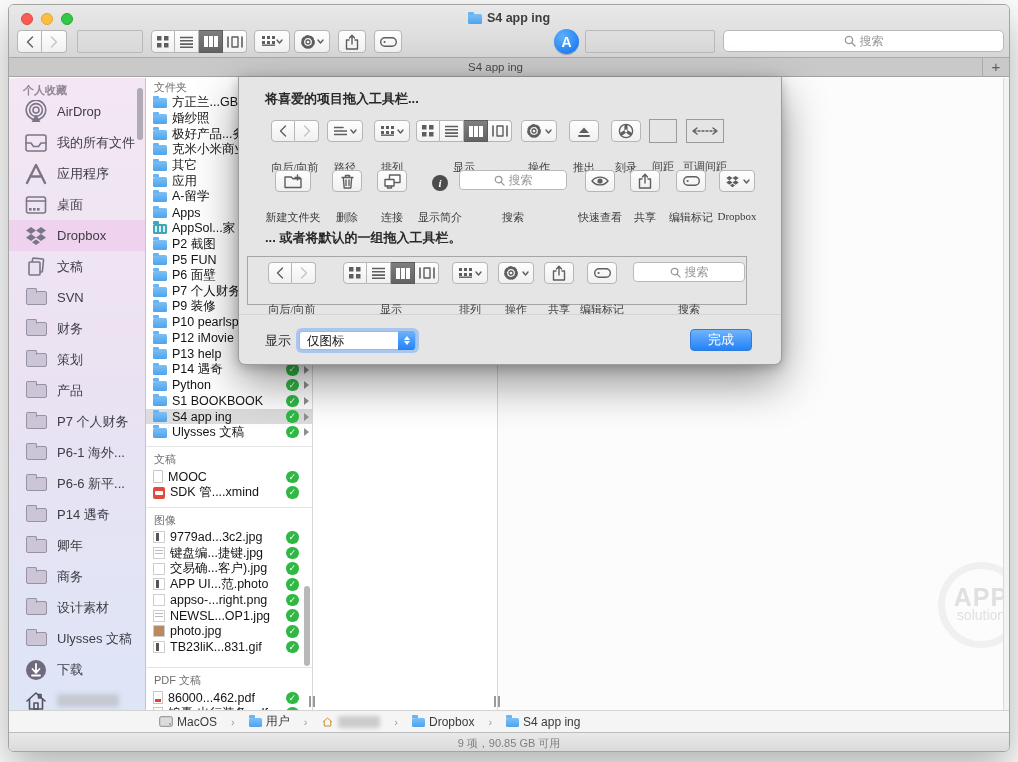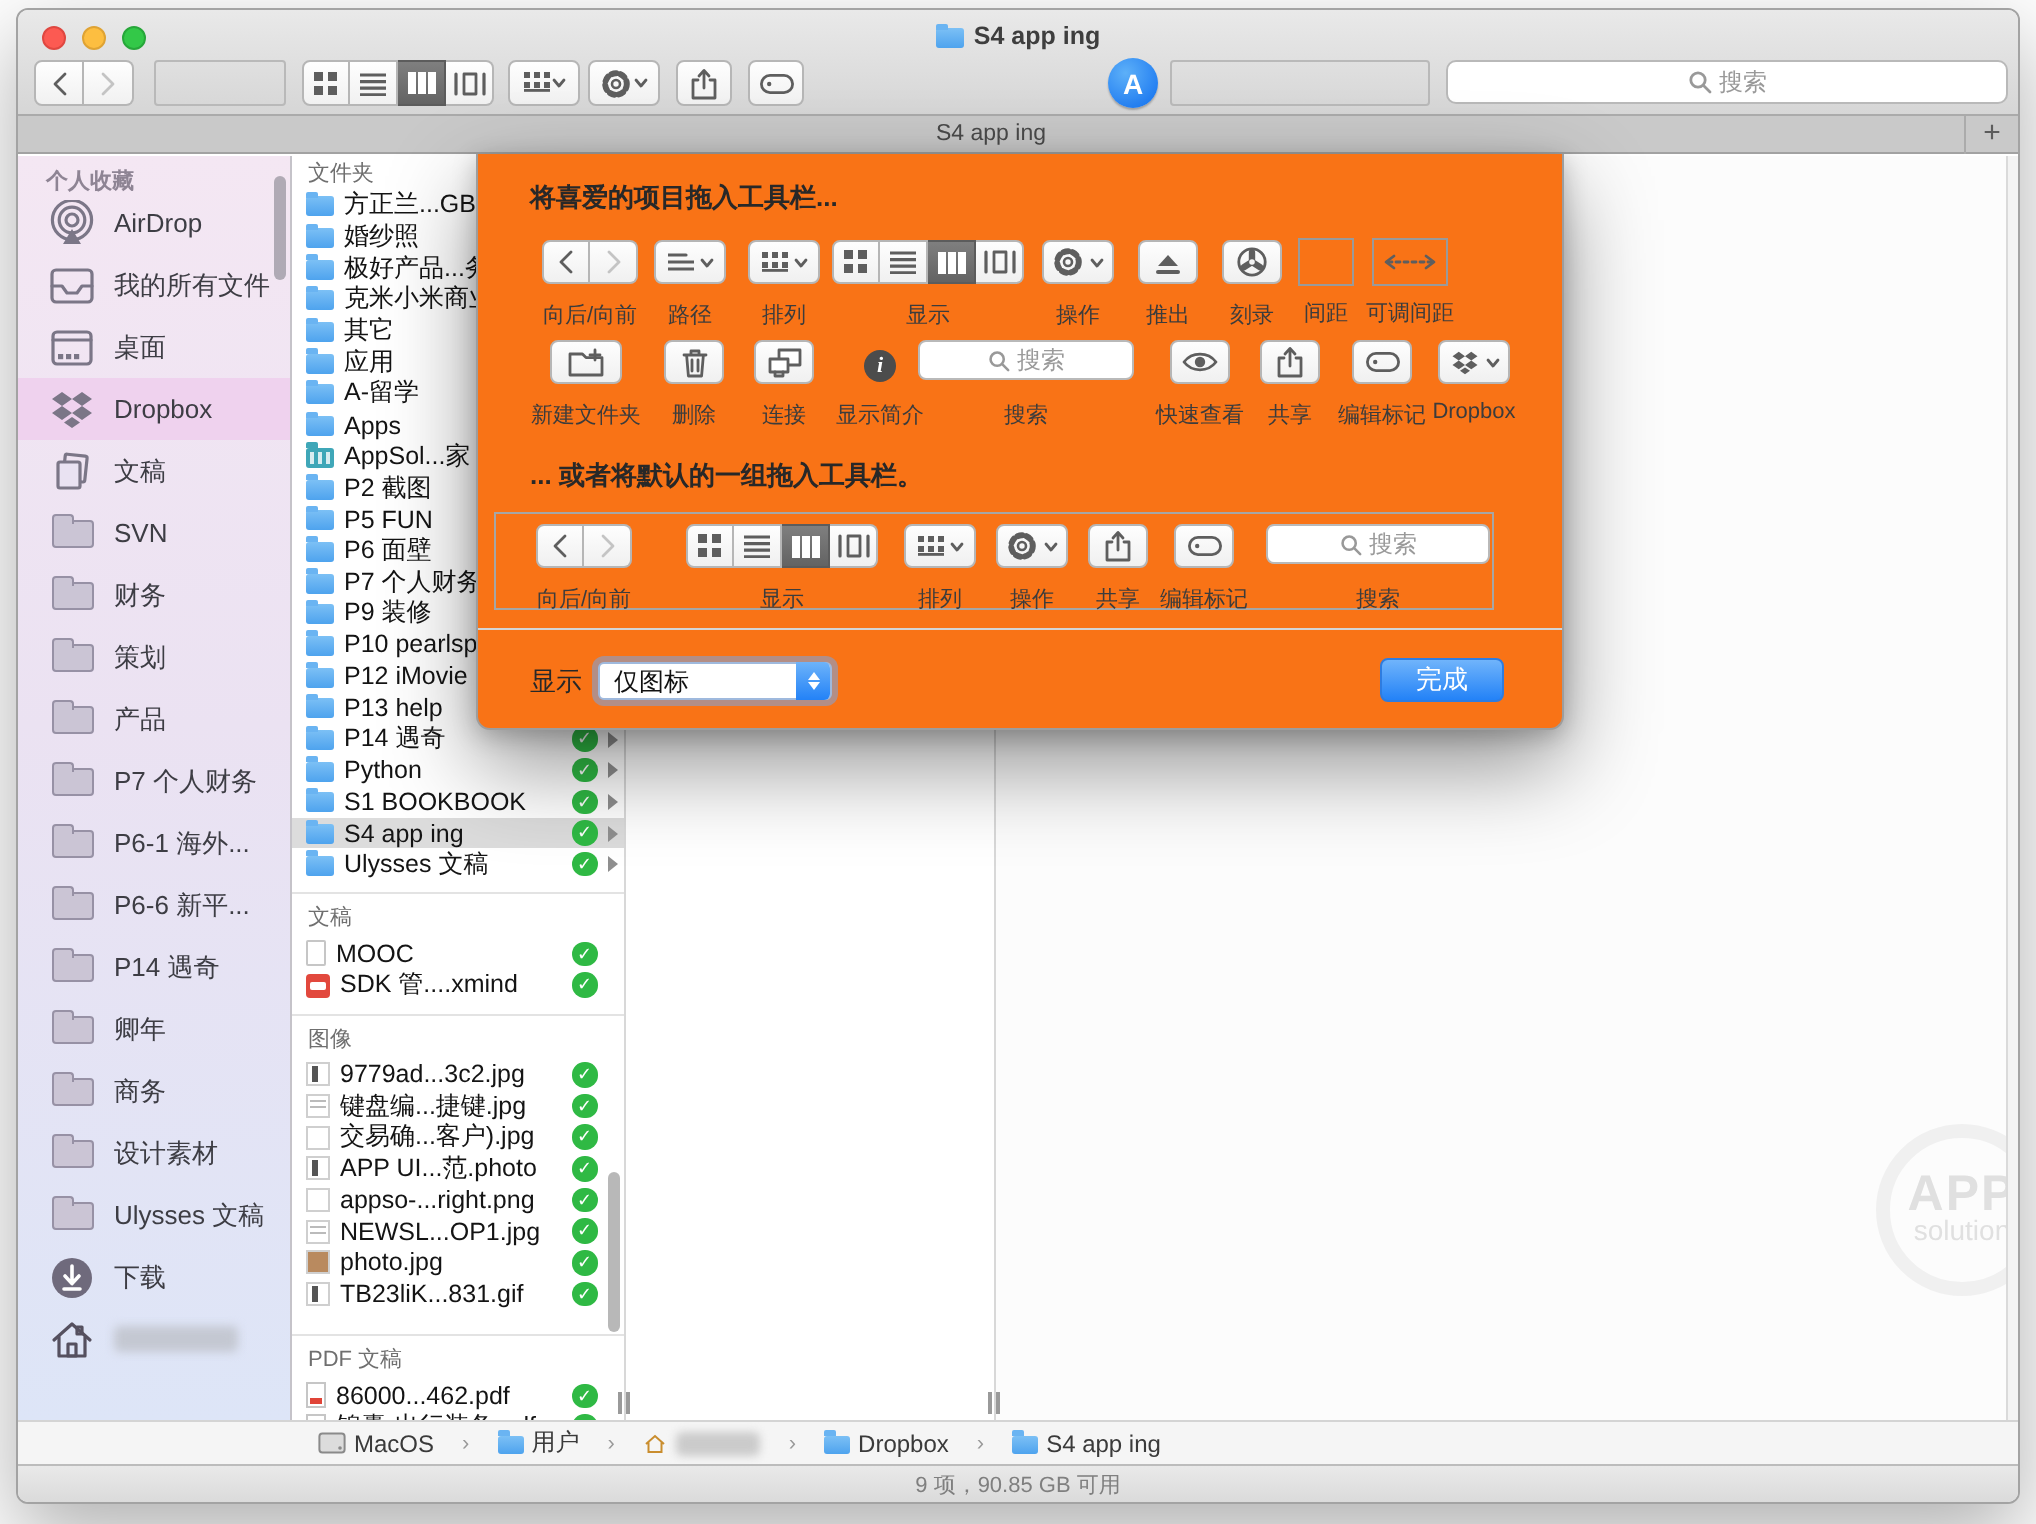--- a/index.html
+++ b/index.html
@@ -101,27 +101,27 @@
   .pathbar { position:absolute; left:0; top:705px; width:100%; height:22px; background:#f5f5f5; border-top:1px solid #d4d4d4;
              display:flex; align-items:center; padding-left:150px; gap:14px; font-size:12px; color:#3a3a3a; }
   .pchev { color:#999; font-size:11px; }
   .pseg { display:flex; align-items:center; gap:4px; }
   .pblur { width:42px; height:12px; border-radius:3px; background:#cbcbcb; filter:blur(2px); }
   .statusbar { position:absolute; left:0; top:727px; width:100%; height:21px;
                background:linear-gradient(#e9e9e9,#d9d9d9); border-top:1px solid #bcbcbc;
                text-align:center; font-size:11px; color:#7f7f7f; line-height:20px; }
 
   
-  .sheet { position:absolute; left:229px; top:72px; width:544px; height:288px; background:#f97316;
+  .sheet { position:absolute; left:229px; top:72px; width:544px; height:288px; background:#e5e5e5;
            border:1px solid #9d9d9d; border-top:none; border-radius:0 0 7px 7px;
            box-shadow:0 18px 45px rgba(0,0,0,.42), 0 3px 12px rgba(0,0,0,.22); }
   .sh-title { position:absolute; left:26px; top:13px; font-size:13px; font-weight:bold; color:#282828; }
   .shitem { position:absolute; text-align:center; }
   .shitem .brow { height:26px; display:flex; align-items:flex-start; justify-content:center; }
-  .shitem .slabel { margin-top:4px; font-size:11px; color:#3c3c3c; white-space:nowrap; }
+  .shitem .slabel { margin-top:14px; font-size:11px; color:#3c3c3c; white-space:nowrap;font-family:Liberation Serif, serif; }
   .mbtn { height:22px; min-width:30px; border:1px solid #b6b6b6; border-radius:4px;
           background:linear-gradient(#fefefe,#f0f0f0); display:inline-flex; align-items:center; justify-content:center; }
   .mbtn.dd { min-width:36px; gap:2px; }
   .mseg { display:inline-flex; }
   .mseg .sbtn { width:24px; height:22px; border:1px solid #b6b6b6; border-left:none;
                 background:linear-gradient(#fefefe,#f0f0f0); display:flex; align-items:center; justify-content:center; }
   .mseg .sbtn:first-child { border-left:1px solid #b6b6b6; border-radius:4px 0 0 4px; }
   .mseg .sbtn:last-child { border-radius:0 4px 4px 0; }
   .mseg .sbtn.sel { background:linear-gradient(#7f7f7f,#636363); border-color:#5c5c5c; }
   .plainbox { width:28px; height:24px; border:1px solid #9a9a9a; background:transparent; }
@@ -278,20 +278,29 @@
         <span>AirDrop</span>
       </div>
       <div class="srow">
         <span class="sic">
               <svg class="si" width="24" height="22" viewBox="0 0 24 22">
                 <rect x="2" y="3" width="20" height="16" rx="2"></rect>
                 <path d="M2 11 h5 l2.5 3.5 h5 L17 11 h5"></path>
               </svg>
             </span>
         <span>我的所有文件</span>
+      </div>
+      <div class="srow">
+        <span class="sic">
+              <svg class="si" width="24" height="22" viewBox="0 0 24 22">
+                <path d="M3 20 L12 2 L21 20" stroke-width="2.4"></path>
+                <path d="M6.5 13.5 H17.5" stroke-width="2.4"></path>
+              </svg>
+            </span>
+        <span>应用程序</span>
       </div>
       <div class="srow">
         <span class="sic">
               <svg class="si" width="24" height="22" viewBox="0 0 24 22">
                 <rect x="2.5" y="3" width="19" height="16" rx="2"></rect>
                 <path d="M2.5 7 h19"></path>
                 <rect class="fl" x="5" y="14" width="2.6" height="2.6"></rect>
                 <rect class="fl" x="9" y="14" width="2.6" height="2.6"></rect>
                 <rect class="fl" x="13" y="14" width="2.6" height="2.6"></rect>
               </svg>

